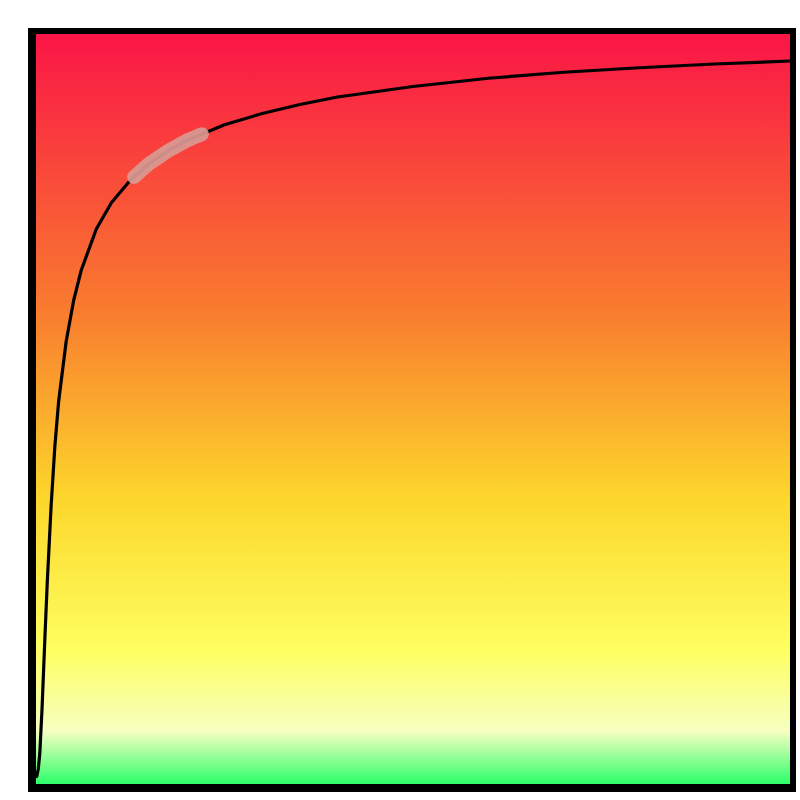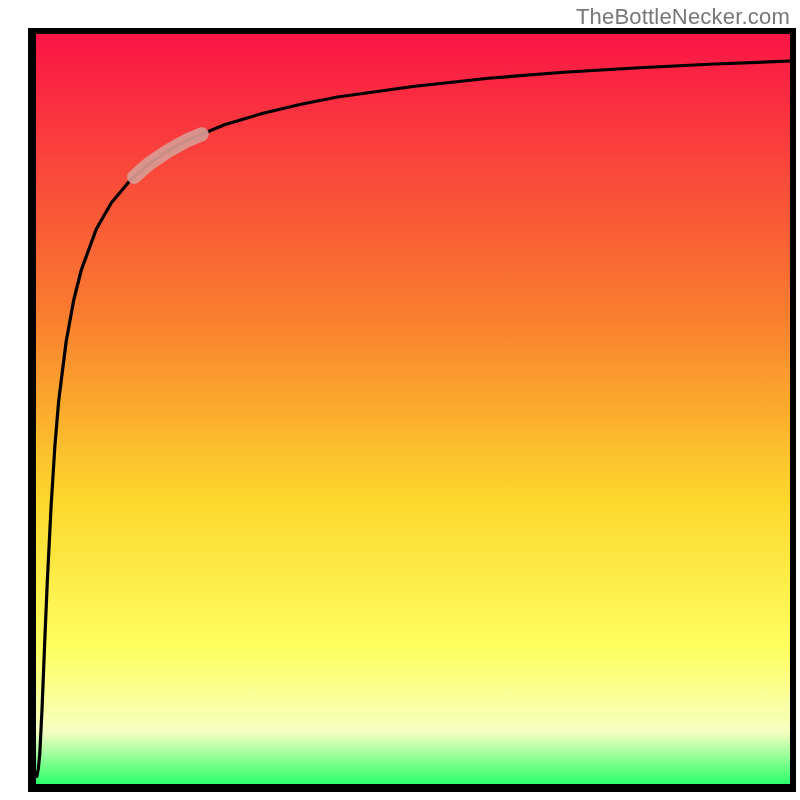--- a/index.html
+++ b/index.html
@@ -50,14 +50,13 @@
     <rect id="frame-left" x="28" y="28" width="8" height="764" fill="#000000"></rect>
     <rect id="frame-right" x="790" y="28" width="6" height="764" fill="#000000"></rect>
     <rect id="frame-top" x="28" y="28" width="768" height="6" fill="#000000"></rect>
     <rect id="frame-bottom" x="28" y="784" width="768" height="8" fill="#000000"></rect>
 
     <path id="curve" fill="none" stroke-width="3.2" stroke-linecap="round" stroke-linejoin="round" stroke="#000000" d="M36.75 776.50 L37.51 772.75 L38.26 769.00 L39.02 761.50 L39.77 754.00 L40.52 739.00 L42.03 709.00 L43.54 671.50 L45.05 634.00 L47.31 581.50 L51.08 506.50 L54.85 446.50 L58.62 401.50 L66.16 341.50 L73.70 300.25 L81.24 270.25 L96.32 229.00 L111.40 202.75 L130.25 180.25 L149.10 163.75 L167.95 151.00 L186.80 140.50 L224.50 124.75 L262.20 113.50 L299.90 104.50 L337.60 97.00 L413.00 86.50 L488.40 78.25 L563.80 72.25 L639.20 67.75 L714.60 64.00 L790.00 61.00"></path>
 
     <path id="curve-highlight" fill="none" stroke-width="14" stroke-linecap="round" stroke-linejoin="round" opacity="0.92" stroke="#d99a92" d="M134.02 176.95 L137.79 173.65 L141.56 170.35 L145.33 167.05 L149.10 163.75 L152.87 161.20 L156.64 158.65 L160.41 156.10 L164.18 153.55 L167.95 151.00 L171.72 148.90 L175.49 146.80 L179.26 144.70 L183.03 142.60 L186.80 140.50 L190.57 138.93 L194.34 137.35 L198.11 135.77 L201.88 134.20"></path>
   </svg>
 
-  <div class="watermark">TheBottleNecker.com</div>
 </div>
 
 </body></html>

